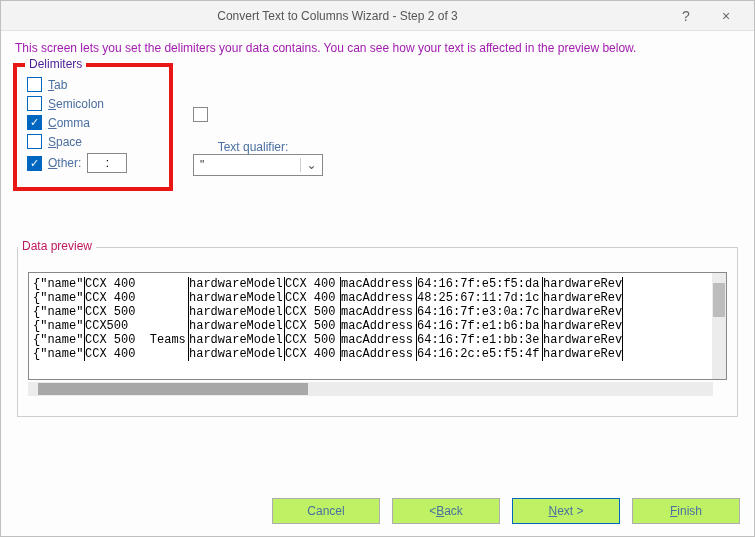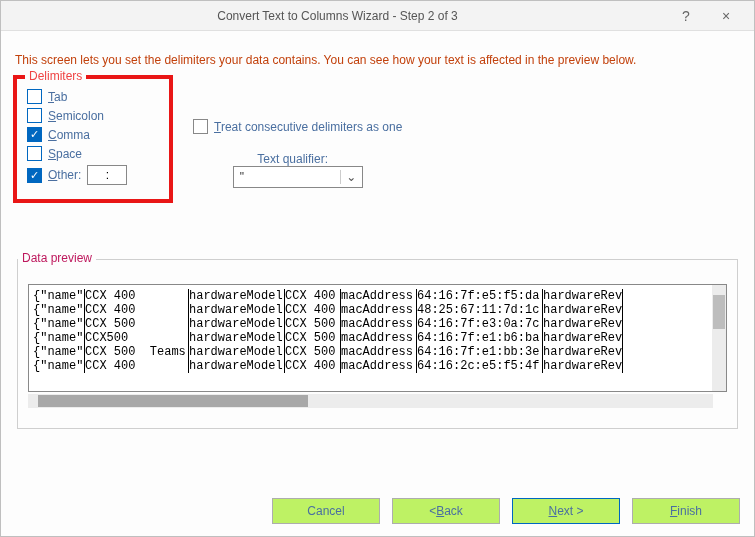--- a/index.html
+++ b/index.html
@@ -14,29 +14,29 @@
     overflow: hidden;
   }
   .window { border: 1px solid #bfbfbf; width: 755px; height: 537px; position: relative; background:#fdfdfd;}
   .titlebar {
     height: 30px; background: #f3f3f3; border-bottom: 1px solid #e0e0e0;
     display: flex; align-items: center; padding: 0 8px; color: #555;
   }
   .titlebar .title { flex: 1; font-size: 12px; text-align: center; }
   .titlebar .btn { width: 40px; text-align: center; font-size: 14px; color: #666; cursor: pointer;}
   .content { padding: 10px 12px 0 12px; }
-  .desc { color: #c2410c; font-size: 12px; margin: 12px 0 8px 2px; }
+  .desc { color: #a21caf; font-size: 12px; margin: 0 0 8px 2px; }
   .upper { display: flex; align-items: flex-start; }
   .delim-box {
     border: 4px solid #e91616; padding: 6px 10px 10px 10px; width: 160px;
     position: relative; margin-right: 20px; background:#fdfdfd;
   }
   .delim-box .legend {
     position: absolute; top: -10px; left: 8px; background: #fdfdfd; padding: 0 4px;
-    color: #ef4444; font-size: 12px;
+    color: #4c1d95; font-size: 12px;
   }
   .chk-row { display: flex; align-items: center; margin: 4px 0; }
   .chk {
     width: 15px; height: 15px; border: 1.5px solid #0067c0; margin-right: 6px;
     display: inline-flex; align-items: center; justify-content: center;
     font-size: 11px; color: #fff; cursor: pointer; background:#fff;
   }
   .chk.checked { background: #0067c0; }
   .chk-label { color: #4a6fa0; cursor: pointer; }
   .chk-label .ul { text-decoration: underline; }
@@ -122,21 +122,20 @@
         <div class="chk-row">
           <span class="chk checked">✓</span>
           <span class="chk-label"><span class="ul">O</span><span>ther:</span></span>
           <input class="other-input" value=":" style="">
         </div>
       </div>
 
       <div class="right-opts">
         <div class="right-row">
           <span class="chk" style="border-color:#888"></span>
-          <span class="chk-label"><span class="ul">T</span><span>reat consecutive delimiters as one</span></span>
         </div>
         <div class="right-row" style="margin-top:18px;flex-direction:column;">
           <span class="qual-label">Text qualifier:</span>
           <div class="select">
             <span class="val">"</span>
             <span class="arrow">⌄</span>
           </div>
         </div>
       </div>
     </div>

